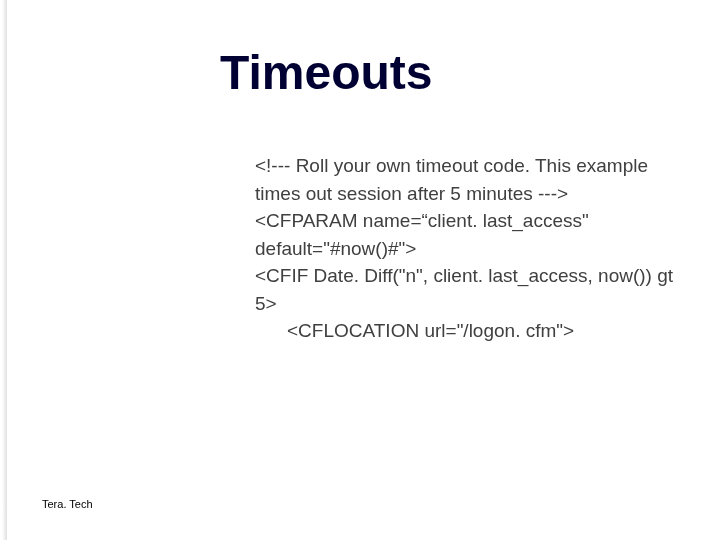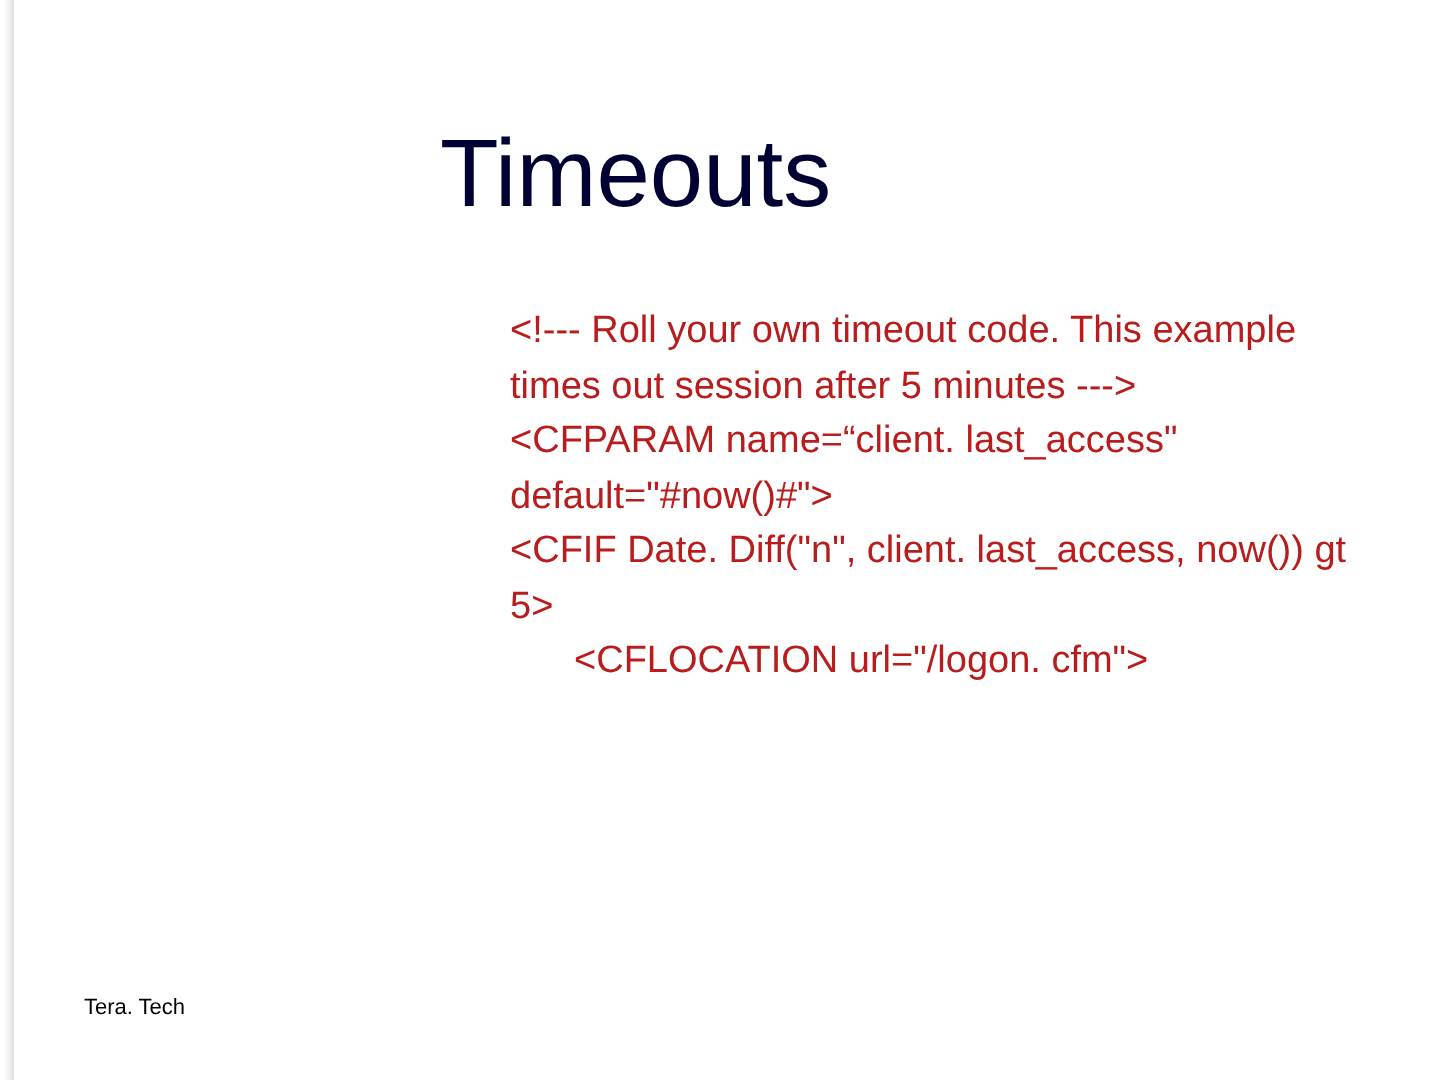--- a/index.html
+++ b/index.html
@@ -13,34 +13,34 @@
     position: absolute;
     left: 0;
     top: 0;
     width: 7px;
     height: 100%;
     background: linear-gradient(to right, #fff 0%, #fff 30%, #e0e0e0 100%);
   }
   .slide-title {
     position: absolute;
     left: 220px;
-    top: 60px;
+    top: 45px;
     font-size: 48px;
-    font-weight: normal;
+    font-weight: bold;
     color: #000033;
     letter-spacing: 0px;
   }
   .content {
     position: absolute;
     left: 255px;
     top: 152px;
     width: 440px;
     font-size: 19px;
     line-height: 1.45;
-    color: #b91c1c;
+    color: #404040;
   }
   .content .line {
     margin-bottom: 0px;
   }
   .content .indent {
     padding-left: 32px;
   }
   .footer {
     position: absolute;
     left: 30px;

